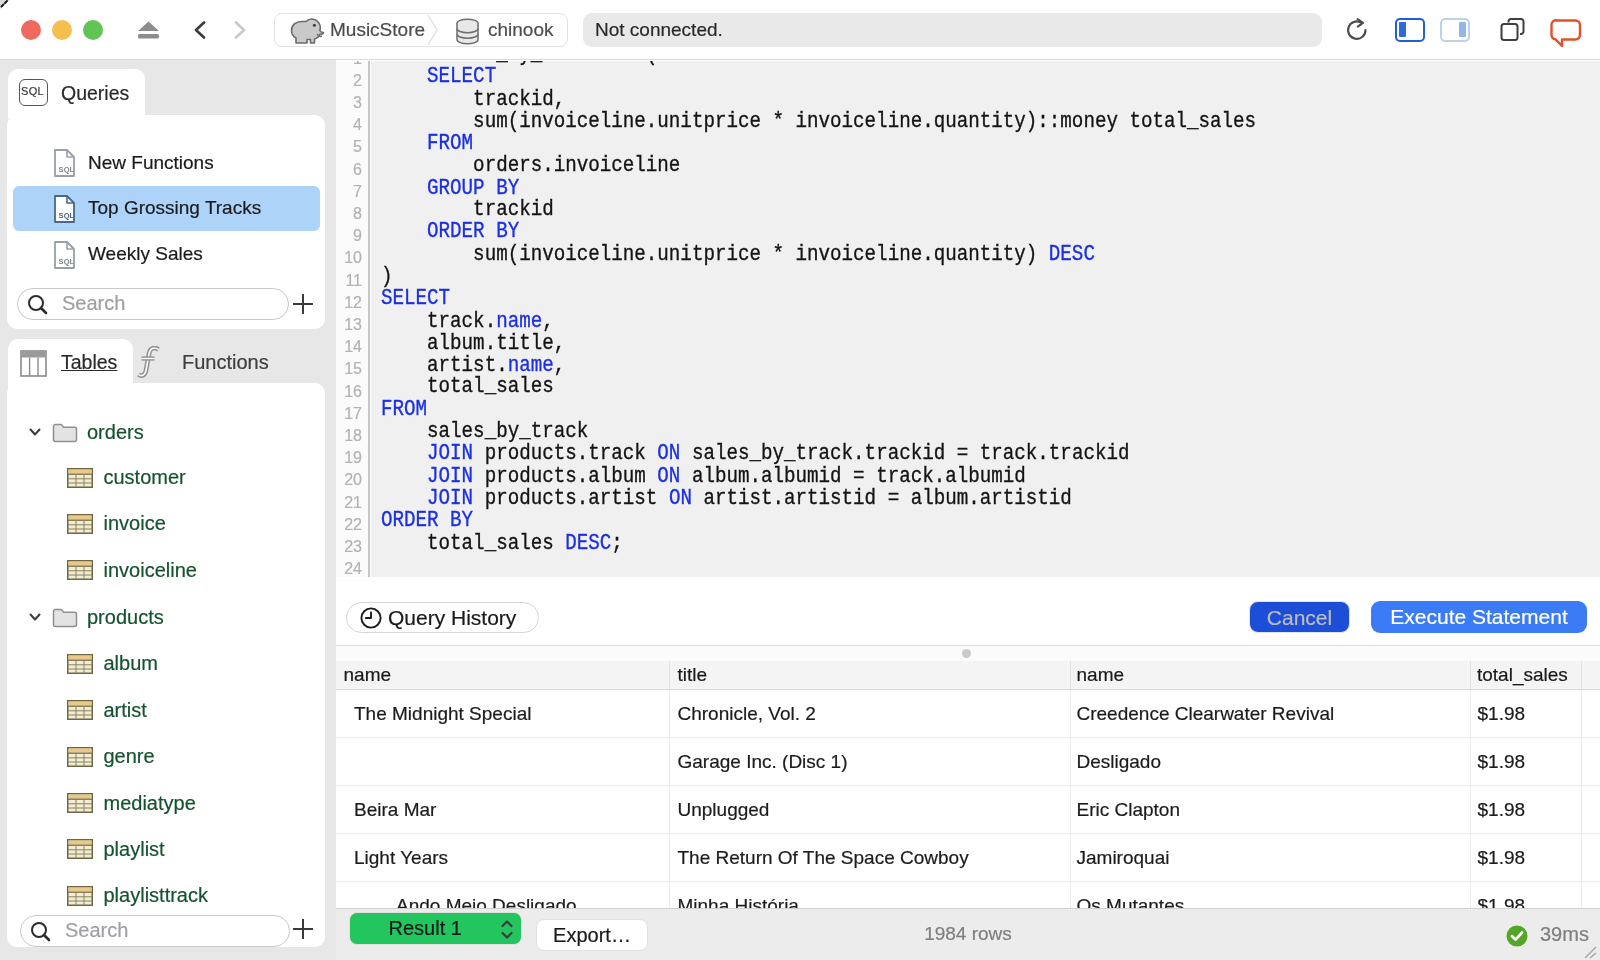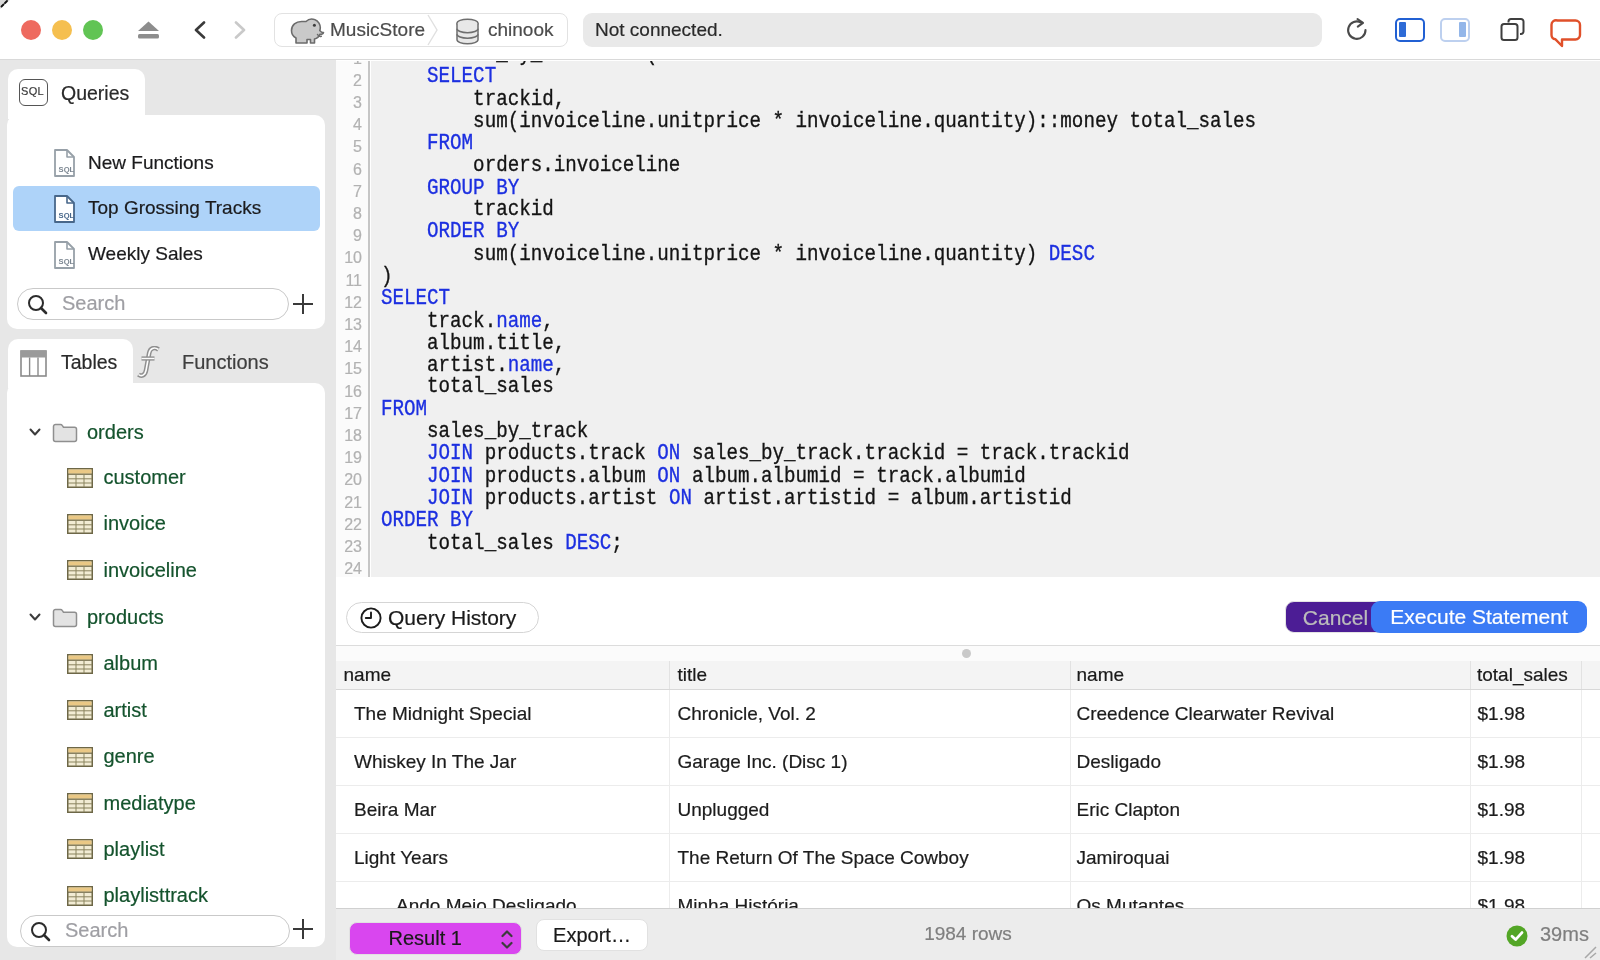--- a/index.html
+++ b/index.html
@@ -161,21 +161,21 @@
     <div class="plus" style="left:286px; top:179px;"></div>
   </div>
 
   <div class="tab" style="left:8px; top:279px; width:125px; height:49px;">
     <svg class="abs" style="left:12px; top:11px;" width="27" height="27" viewBox="0 0 27 27">
       <rect x="1" y="1" width="25" height="25" fill="#fff" stroke="#8a8a8a" stroke-width="1.6"></rect>
       <rect x="1" y="1" width="25" height="6.5" fill="#9a9a9a"></rect>
       <line x1="9.6" y1="7.5" x2="9.6" y2="26" stroke="#8a8a8a" stroke-width="1.4"></line>
       <line x1="18" y1="7.5" x2="18" y2="26" stroke="#8a8a8a" stroke-width="1.4"></line>
     </svg>
-    <span class="abs" style="left:53px; top:12px; font-size:19.5px; color:#2a2a2a;">Tables</span>
+    <span class="abs" style="left:53px; top:12px; font-size:19.5px; color:#2a2a2a;text-decoration:underline;">Tables</span>
   </div>
   <svg class="abs" style="left:137px; top:286px;" width="28" height="32" viewBox="0 0 28 32">
     <path d="M21.5 3.5 C 17 0.5, 13 2.5, 12.2 7 L 9 24.5 C 8.2 29, 4.5 31, 1.5 28.5" fill="none" stroke="#8f8f8f" stroke-width="4.6"></path>
     <path d="M21.5 3.5 C 17 0.5, 13 2.5, 12.2 7 L 9 24.5 C 8.2 29, 4.5 31, 1.5 28.5" fill="none" stroke="#fdfdfd" stroke-width="1.6"></path>
     <path d="M4.5 12.5 L 17.5 12.5" stroke="#8f8f8f" stroke-width="4.2"></path>
     <path d="M4.5 12.5 L 17.5 12.5" stroke="#fdfdfd" stroke-width="1.4"></path>
   </svg>
   <span class="abs" style="left:182px; top:291px; font-size:20px; color:#3f3f3f;">Functions</span>
 
   <div class="panel" style="top:323px; height:564px;" id="treepanel">
@@ -347,21 +347,21 @@
 </pre>
   </div>
 <div id="btnstrip">
   <div class="btn" style="left:10px; top:25px; width:193px; height:31px; background:#fff; border:1px solid #d5d5d5; border-radius:15.5px;">
     <svg class="abs" style="left:13px; top:4px;" width="22" height="22" viewBox="0 0 22 22">
       <circle cx="11" cy="11" r="9.6" fill="none" stroke="#1c1c1c" stroke-width="1.9"></circle>
       <path d="M11 5.5 L11 11 L5.8 11" fill="none" stroke="#1c1c1c" stroke-width="1.9" stroke-linecap="round" stroke-linejoin="round"></path>
     </svg>
     <span class="abs" style="left:41px; top:2.5px; font-size:21px; color:#1a1a1a;">Query History</span>
   </div>
-  <div class="btn" style="left:913px; top:23.5px; width:101px; height:32px; background:#4c1d95; border:1px solid #e4e4e4; border-radius:9px; line-height:31px; font-size:21px; color:#bcbcbc;margin-left:36px;">Cancel</div>
+  <div class="btn" style="left:913px; top:23.5px; width:101px; height:32px; background:#1d4ed8; border:1px solid #e4e4e4; border-radius:9px; line-height:31px; font-size:21px; color:#bcbcbc;">Cancel</div>
   <div class="btn" style="left:1035px; top:23.5px; width:216px; height:32px; background:#3b7bf5; border-radius:9px; line-height:32px; font-size:21px; color:#fff;">Execute Statement</div>
 </div>
 <div id="splitline"></div>
 <div id="splitstrip"></div>
 <div id="dot"></div>
 <div id="thead">
   <div class="hcell" style="left:7.5px;">name</div>
   <div class="hcell" style="left:341.5px;">title</div>
   <div class="hcell" style="left:740.5px;">name</div>
   <div class="hcell" style="left:1141px;">total_sales</div>
@@ -369,21 +369,20 @@
   <div class="abs" style="left:734px; top:0; width:1px; height:28px; background:#e2e2e2;"></div>
   <div class="abs" style="left:1133.5px; top:0; width:1px; height:28px; background:#e2e2e2;"></div>
   <div class="abs" style="left:1245px; top:0; width:1px; height:28px; background:#e2e2e2;"></div>
 </div>
 <div id="tbody">
     <div class="cell" style="left:18px; top:0px;">The Midnight Special</div>
 <div class="cell" style="left:341.5px; top:0px;">Chronicle, Vol. 2</div>
 <div class="cell" style="left:740.5px; top:0px;">Creedence Clearwater Revival</div>
 <div class="cell" style="left:1141.5px; top:0px;">$1.98</div>
 <div class="rsep" style="top:47px;"></div>
-<div class="cell" style="left:18px; top:48px;">Whiskey In The Jar</div>
 <div class="cell" style="left:341.5px; top:48px;">Garage Inc. (Disc 1)</div>
 <div class="cell" style="left:740.5px; top:48px;">Desligado</div>
 <div class="cell" style="left:1141.5px; top:48px;">$1.98</div>
 <div class="rsep" style="top:95px;"></div>
 <div class="cell" style="left:18px; top:96px;">Beira Mar</div>
 <div class="cell" style="left:341.5px; top:96px;">Unplugged</div>
 <div class="cell" style="left:740.5px; top:96px;">Eric Clapton</div>
 <div class="cell" style="left:1141.5px; top:96px;">$1.98</div>
 <div class="rsep" style="top:143px;"></div>
 <div class="cell" style="left:18px; top:144px;text-align:center;">Light Years</div>
@@ -394,21 +393,21 @@
 <div class="cell" style="left:28px; top:192px;margin-left:32px;">Ando Meio Desligado</div>
 <div class="cell" style="left:341.5px; top:192px;">Minha História</div>
 <div class="cell" style="left:740.5px; top:192px;">Os Mutantes</div>
 <div class="cell" style="left:1141.5px; top:192px;">$1.98</div>
 <div class="cline" style="left:333px;"></div>
 <div class="cline" style="left:734px;"></div>
 <div class="cline" style="left:1133.5px;"></div>
 <div class="cline" style="left:1245px;"></div>
   </div>
 <div id="bottombar">
-  <div class="abs" style="left:12.5px; top:13px; width:173.5px; height:32.5px; background:#d946ef; border:1px solid #e1e1e1; border-radius:8px;">
+  <div class="abs" style="left:12.5px; top:3px; width:173.5px; height:32.5px; background:#22c55e; border:1px solid #e1e1e1; border-radius:8px;">
     <span class="abs" style="left:39px; top:4px; font-size:20px; color:#1a1a1a;">Result 1</span>
     <svg class="abs" style="left:149px; top:6px;" width="16" height="21" viewBox="0 0 16 21">
       <path d="M3.5 7 L8 2.5 L12.5 7" fill="none" stroke="#3c3c3c" stroke-width="2.2" stroke-linecap="round" stroke-linejoin="round"></path>
       <path d="M3.5 14 L8 18.5 L12.5 14" fill="none" stroke="#3c3c3c" stroke-width="2.2" stroke-linecap="round" stroke-linejoin="round"></path>
     </svg>
   </div>
   <div class="abs" style="left:200px; top:9.5px; width:112px; height:32.5px; background:#fff; border:1px solid #e1e1e1; border-radius:8px; text-align:center; line-height:31px; font-size:20px; color:#1a1a1a;">Export…</div>
   <div class="abs" style="left:0; top:14px; width:1264px; text-align:center; font-size:19px; color:#7f7f7f;">1984 rows</div>
   <svg class="abs" style="left:1170px; top:15.5px;" width="22" height="22" viewBox="0 0 22 22">
     <circle cx="11" cy="11" r="10.5" fill="#53a626"></circle>

